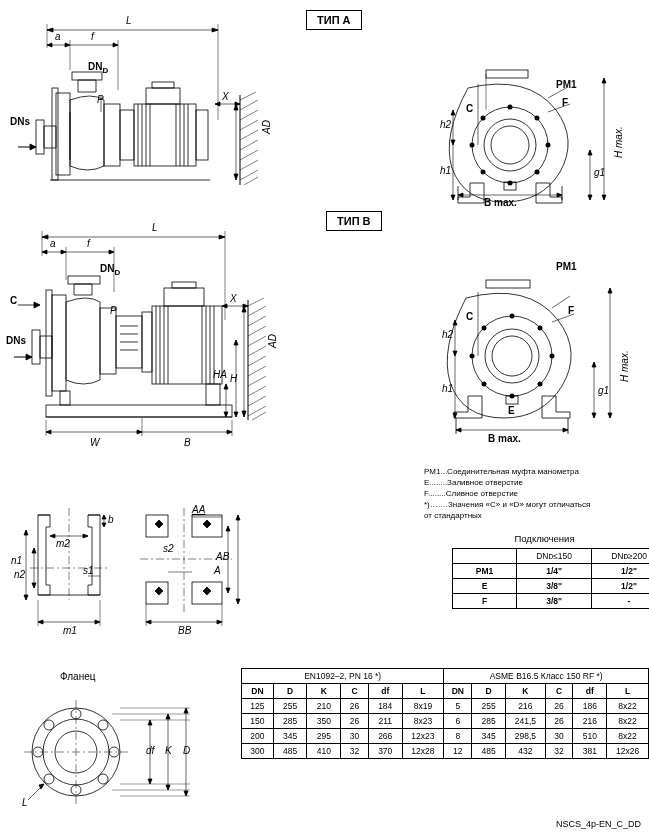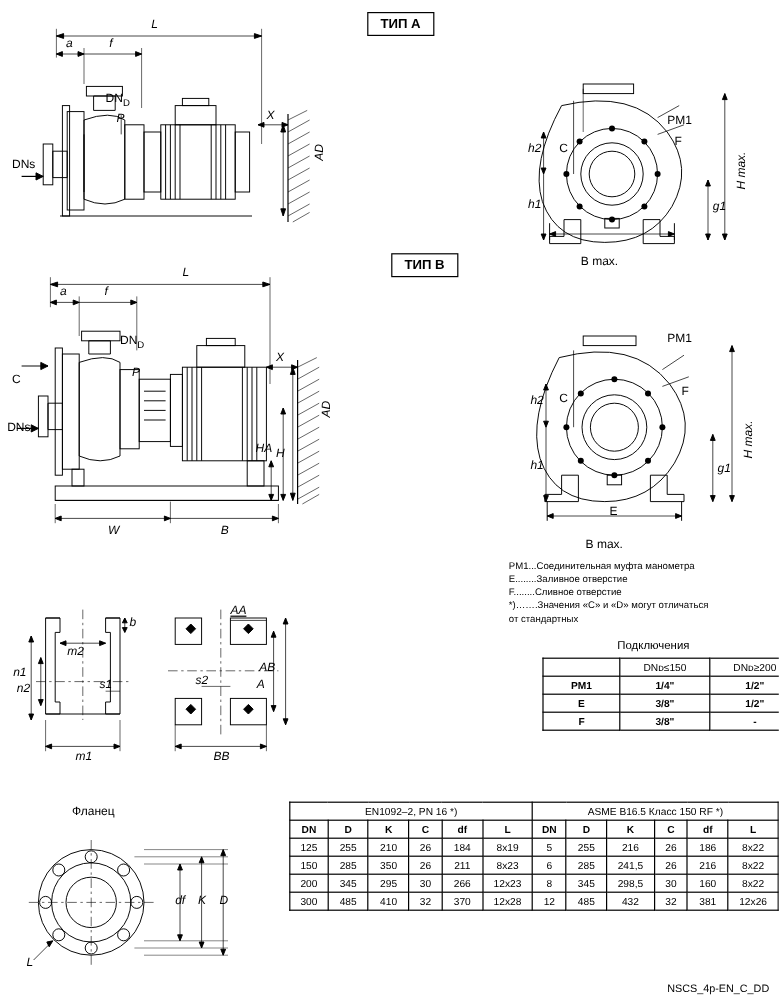--- a/index.html
+++ b/index.html
@@ -1,19 +1,19 @@
 <!DOCTYPE html>
 <html><head>
 <meta charset="utf-8">
 <style>
   html,body{margin:0;padding:0;background:#fff;}
   body{width:649px;height:833px;position:relative;font-family:"Liberation Sans",sans-serif;color:#000;overflow:hidden;}
   .lbl{position:absolute;font-size:10px;line-height:1;white-space:nowrap;}
   .lbl.i{font-style:italic;}
-  .lbl.b{font-weight:normal;margin-top:16px;}
+  .lbl.b{font-weight:bold;}
   .box-title{position:absolute;border:1px solid #000;font-size:11px;font-weight:bold;padding:3px 10px;background:#fff;}
   svg{position:absolute;left:0;top:0;overflow:visible;}
   table{border-collapse:collapse;font-size:8.5px;font-family:"Liberation Sans",sans-serif;}
   table td,table th{border:1px solid #000;text-align:center;padding:1px 2px;font-weight:normal;}
   #conn-table{position:absolute;left:452px;top:548px;width:215px;}
   #conn-table td,#conn-table th{height:12px;}
   #conn-title{position:absolute;left:452px;top:533px;width:185px;text-align:center;font-size:9.5px;}
   #flange-table{position:absolute;left:241px;top:668px;}
   #flange-table td,#flange-table th{height:12px;}
   .note{position:absolute;font-size:8px;line-height:11px;white-space:nowrap;}
@@ -414,21 +414,21 @@
 <div class="lbl b" style="left:508px;top:406px;">E</div>
 <div class="lbl i" style="left:620px;top:382px;transform:rotate(-90deg);transform-origin:left top;">H max.</div>
 <div class="lbl i" style="left:598px;top:386px;">g1</div>
 <div class="lbl b" style="left:488px;top:434px;">B max.</div>
 
 <div class="lbl i" style="left:108px;top:515px;">b</div>
 <div class="lbl i" style="left:56px;top:539px;">m2</div>
 <div class="lbl i" style="left:11px;top:556px;">n1</div>
 <div class="lbl i" style="left:14px;top:570px;">n2</div>
 <div class="lbl i" style="left:83px;top:566px;">s1</div>
-<div class="lbl i" style="left:163px;top:563px;font-style:italic;">s2</div>
+<div class="lbl i" style="left:163px;top:544px;font-style:italic;">s2</div>
 <div class="lbl i" style="left:63px;top:626px;">m1</div>
 <div class="lbl i" style="left:192px;top:505px;text-decoration:underline;">AA</div>
 <div class="lbl i" style="left:216px;top:552px;">AB</div>
 <div class="lbl i" style="left:214px;top:566px;">A</div>
 <div class="lbl i" style="left:178px;top:626px;">BB</div>
 
 <div class="lbl i" style="left:146px;top:746px;">df</div>
 <div class="lbl i" style="left:165px;top:746px;">K</div>
 <div class="lbl i" style="left:183px;top:746px;">D</div>
 <div class="lbl i" style="left:22px;top:798px;">L</div>
@@ -517,21 +517,21 @@
     <td>200</td>
     <td>345</td>
     <td>295</td>
     <td>30</td>
     <td>266</td>
     <td>12x23</td>
     <td>8</td>
     <td>345</td>
     <td>298,5</td>
     <td>30</td>
-    <td>160</td>
+    <td>510</td>
     <td>8x22</td>
   </tr>
   <tr>
     <td>300</td>
     <td>485</td>
     <td>410</td>
     <td>32</td>
     <td>370</td>
     <td>12x28</td>
     <td>12</td>

